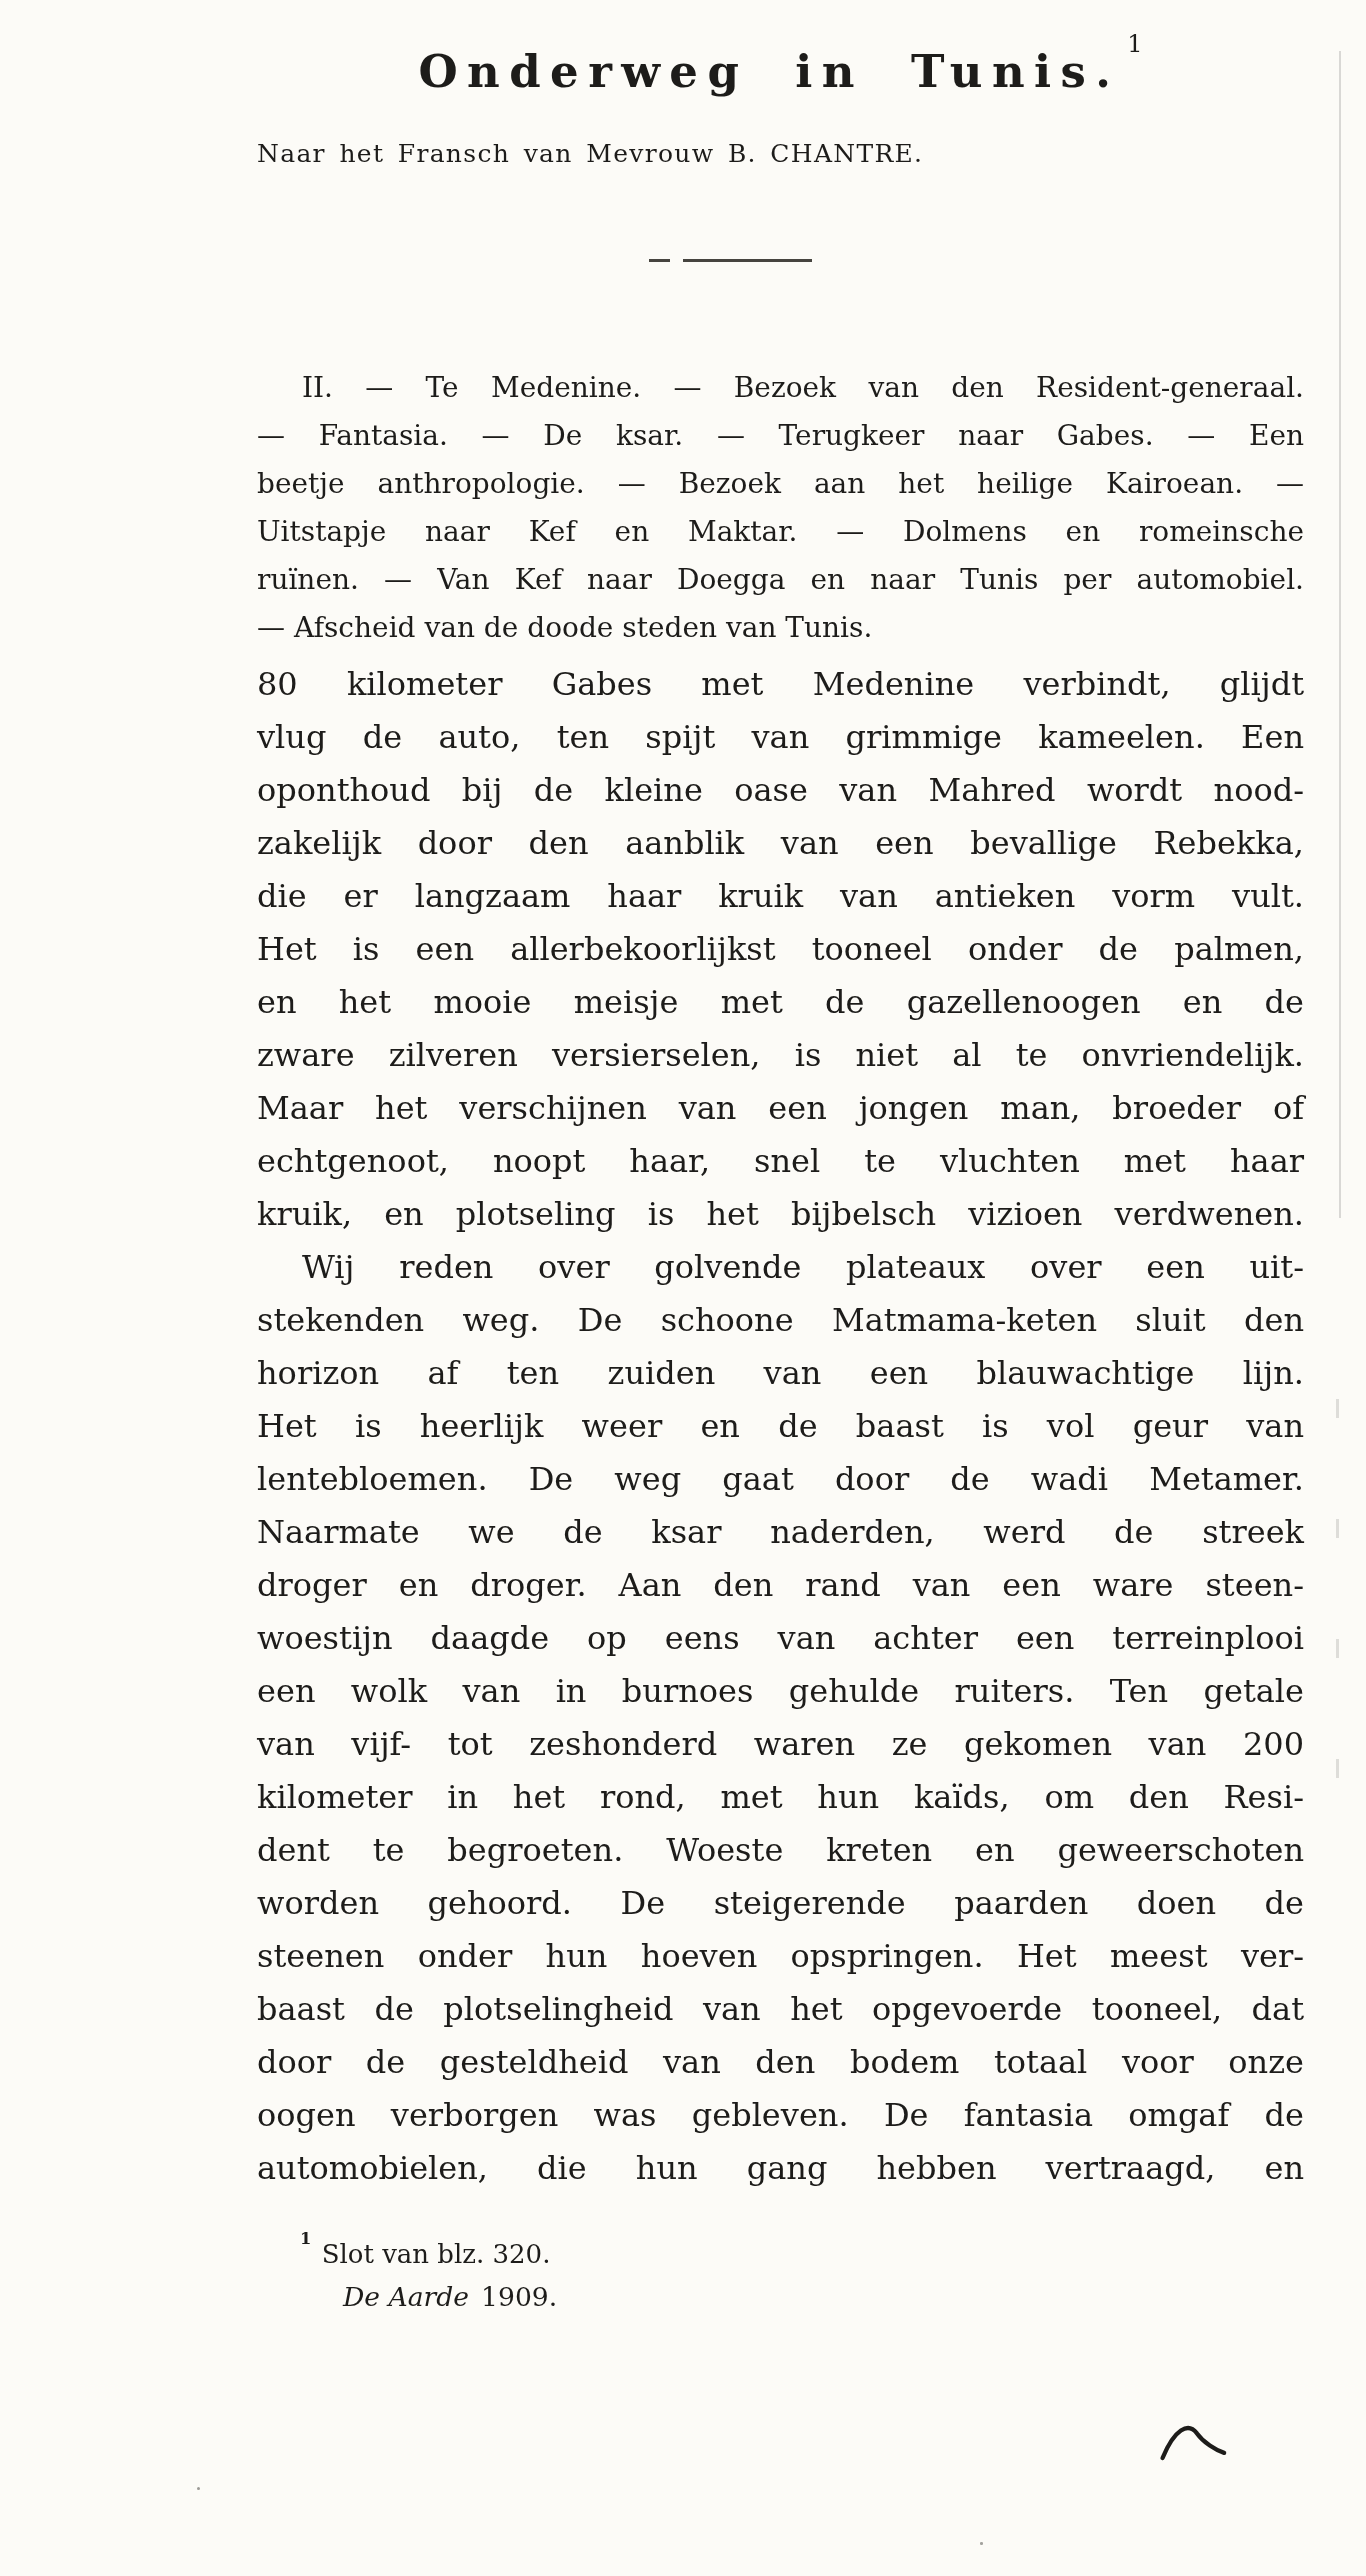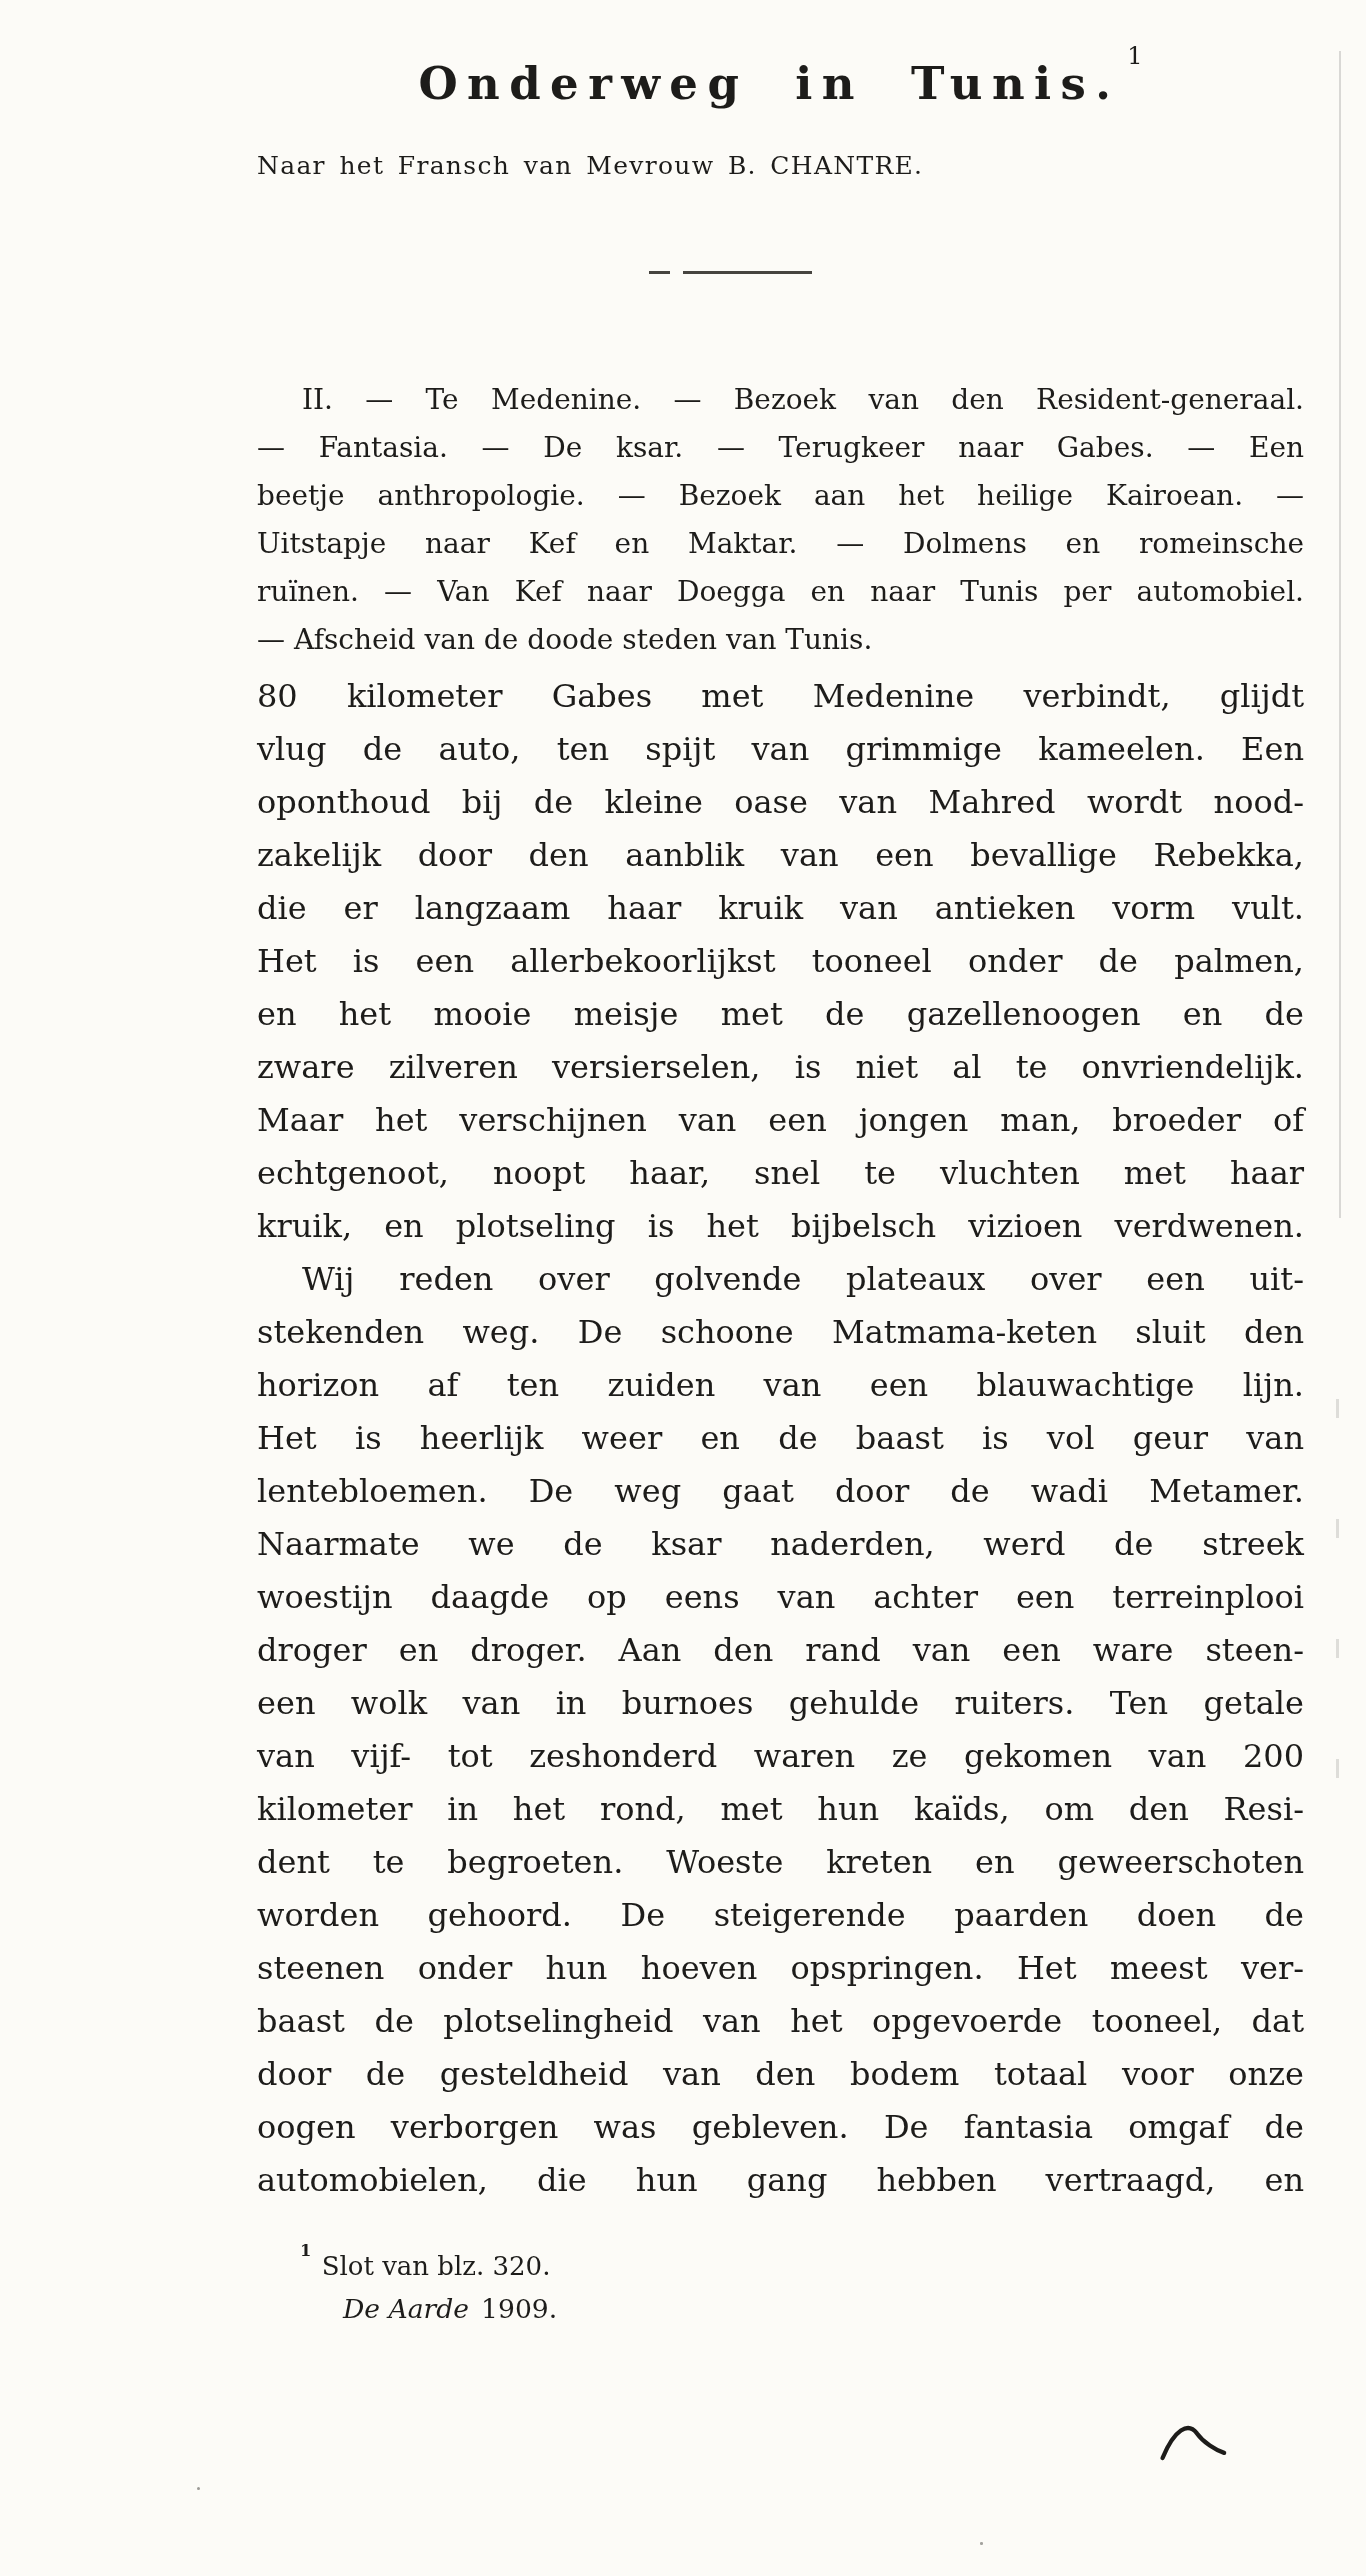--- a/index.html
+++ b/index.html
@@ -10,21 +10,21 @@
     height: 2576px;
     margin: 0 auto;
     background: #fcfbf7;
     color: #1d1c1a;
     font-family: "DejaVu Serif", "Liberation Serif", serif;
     overflow: hidden;
   }
   .column {
     position: absolute;
     left: 257px;
-    top: 12px;
+    top: 0;
     width: 1047px;
   }
   .title {
     margin-top: 45px;
     text-align: center;
     font-size: 45px;
     font-weight: bold;
     letter-spacing: 9.4px;
     word-spacing: 22px;
     white-space: nowrap;
@@ -163,22 +163,22 @@
           <div class="line">echtgenoot, noopt haar, snel te vluchten met haar</div>
           <div class="line">kruik, en plotseling is het bijbelsch vizioen verdwenen.</div>
         </div>
         <div class="paragraph">
           <div class="line first">Wij reden over golvende plateaux over een uit-</div>
           <div class="line">stekenden weg. De schoone Matmama-keten sluit den</div>
           <div class="line">horizon af ten zuiden van een blauwachtige lijn.</div>
           <div class="line">Het is heerlijk weer en de baast is vol geur van</div>
           <div class="line">lentebloemen. De weg gaat door de wadi Metamer.</div>
           <div class="line">Naarmate we de ksar naderden, werd de streek</div>
+          <div class="line">droger en droger. Aan den rand van een ware steen-</div>
           <div class="line">woestijn daagde op eens van achter een terreinplooi</div>
-          <div class="line">droger en droger. Aan den rand van een ware steen-</div>
           <div class="line">een wolk van in burnoes gehulde ruiters. Ten getale</div>
           <div class="line">van vijf- tot zeshonderd waren ze gekomen van 200</div>
           <div class="line">kilometer in het rond, met hun kaïds, om den Resi-</div>
           <div class="line">dent te begroeten. Woeste kreten en geweerschoten</div>
           <div class="line">worden gehoord. De steigerende paarden doen de</div>
           <div class="line">steenen onder hun hoeven opspringen. Het meest ver-</div>
           <div class="line">baast de plotselingheid van het opgevoerde tooneel, dat</div>
           <div class="line">door de gesteldheid van den bodem totaal voor onze</div>
           <div class="line">oogen verborgen was gebleven. De fantasia omgaf de</div>
           <div class="line">automobielen, die hun gang hebben vertraagd, en</div>

